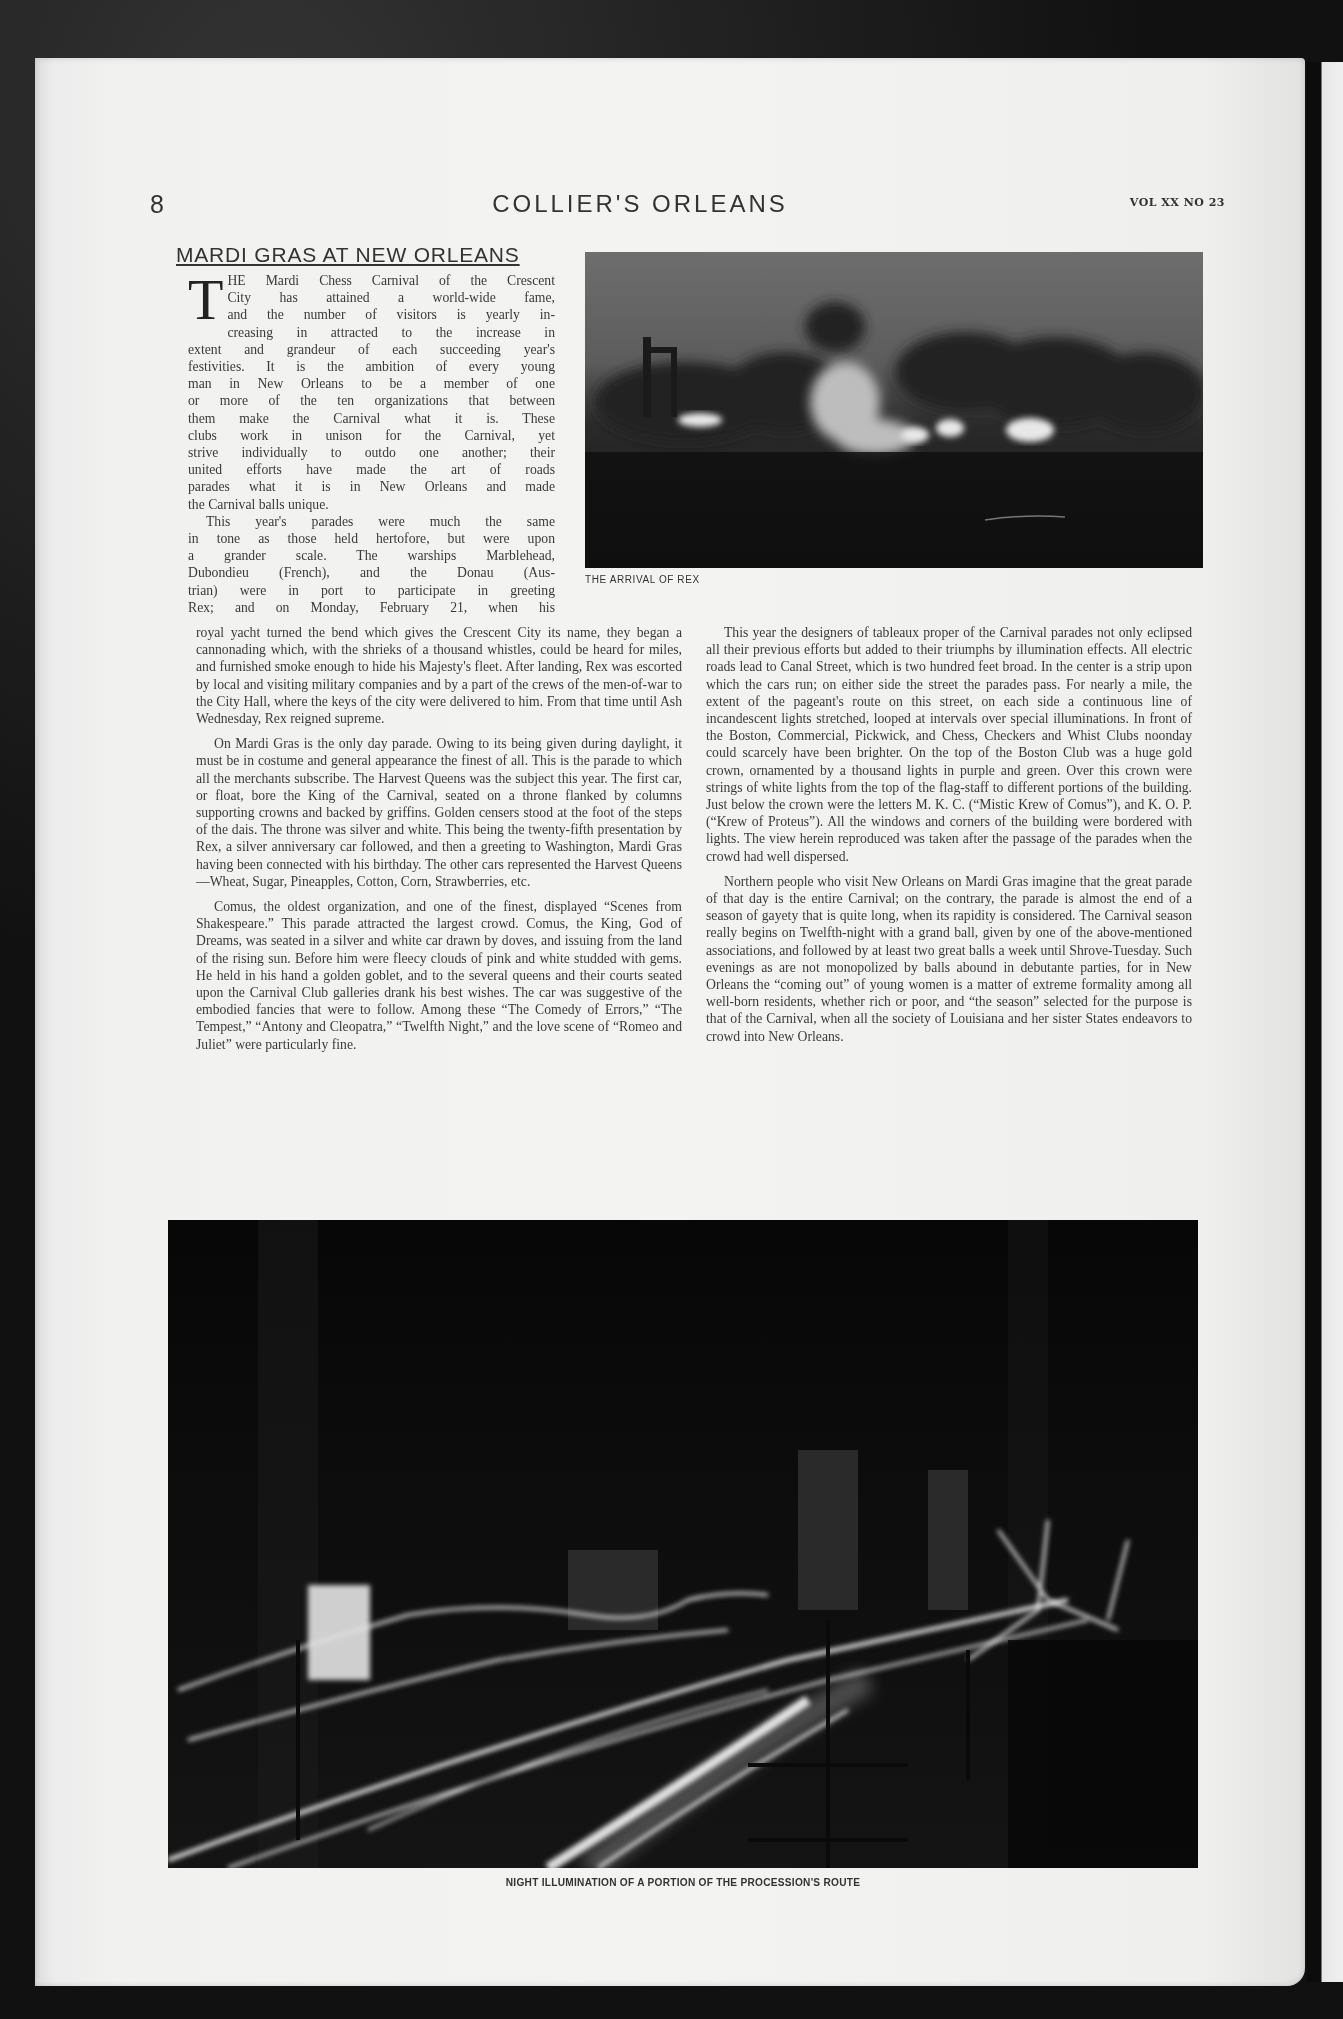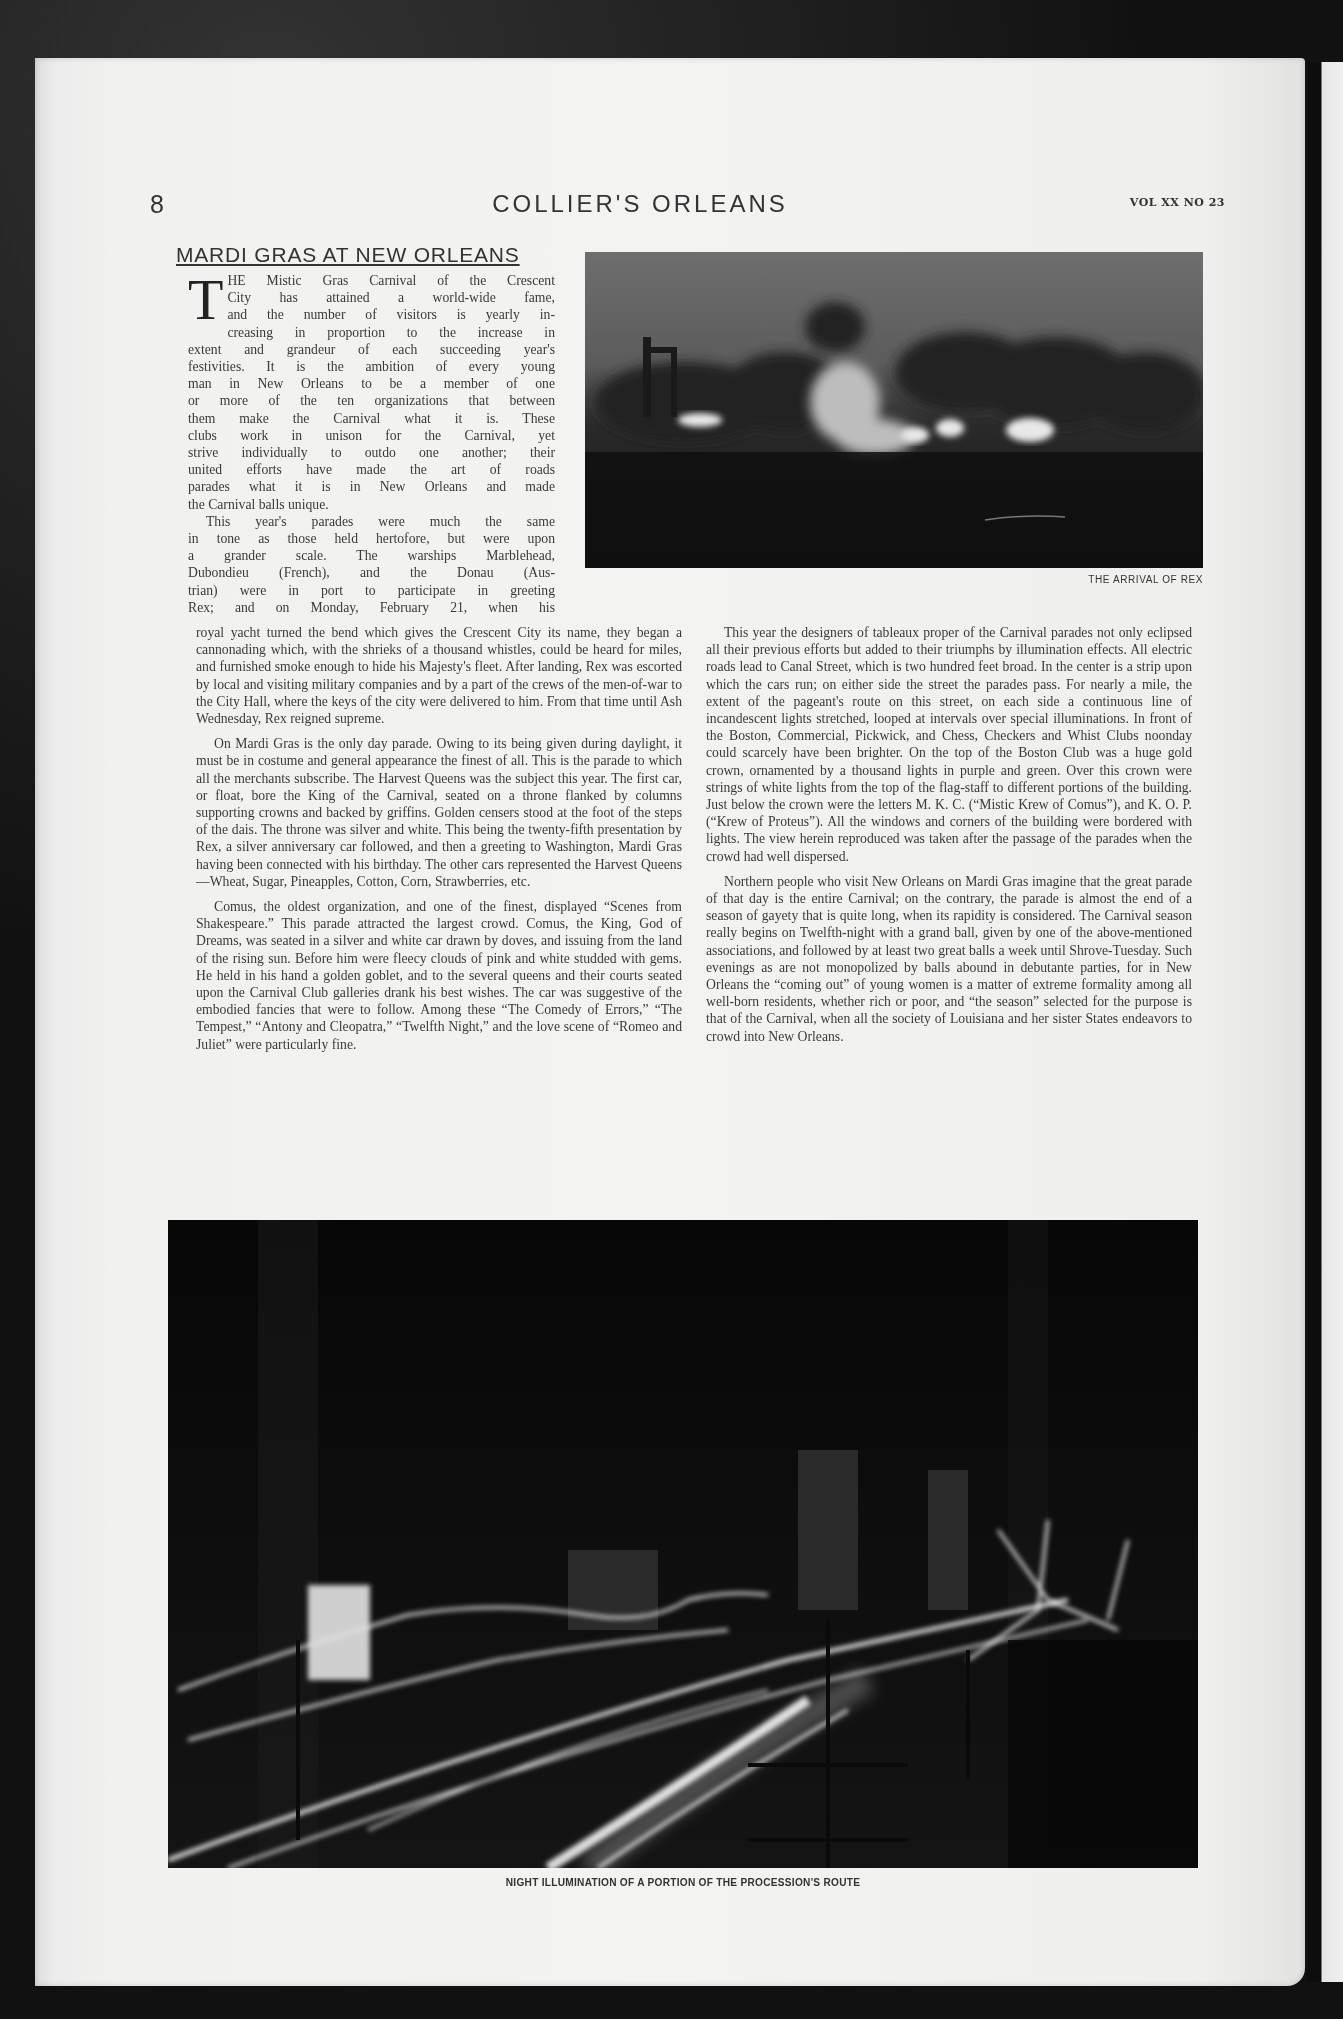--- a/index.html
+++ b/index.html
@@ -48,44 +48,44 @@
   .col-left-bottom { left:188px; top:616px; width:502px; }
   .col-right { left:698px; top:616px; width:502px; }
   .line { display:block; text-align:justify; text-align-last:justify; }
   .line.last { text-align-last:left; }
   .line.indent { text-indent:18px; }
 
   .photo { position:absolute; overflow:hidden; }
   .photo-rex { left:585px; top:252px; width:618px; height:316px; background:#1b1b1b; }
   .photo-night { left:168px; top:1220px; width:1030px; height:648px; background:#080808; }
   .caption { position:absolute; font-family:"Liberation Sans","DejaVu Sans",sans-serif; color:#333; }
-  .caption-rex { left:585px; top:574px; width:618px; text-align:right; font-size:10px; letter-spacing:0.6px; }
+  .caption-rex { left:585px; top:574px; width:618px; text-align:left; font-size:10px; letter-spacing:0.6px; }
   .caption-night { left:168px; top:1876px; width:1030px; text-align:center; font-size:11px; font-weight:bold; letter-spacing:0.3px; transform:scaleX(0.92); }
 </style>
 </head>
 <body>
 
 <div class="scan-bg"></div>
 <div class="page-edge"></div>
 <div class="page"></div>
 
 <div class="runhead">
   <span class="page-number">8</span>
   <span class="mag-title">COLLIER'S ORLEANS</span>
   <span class="vol-label">VOL XX NO 23</span>
 </div>
 
 <div class="headline">MARDI GRAS AT NEW ORLEANS</div>
 
 <div class="col col-left-top">
   <span class="dropcap">T</span>
-  <span class="line">HE Mistic Gras Carnival of the Crescent</span>
+  <span class="line">HE Mardi Chess Carnival of the Crescent</span>
   <span class="line">City has attained a world-wide fame,</span>
   <span class="line">and the number of visitors is yearly in-</span>
-  <span class="line">creasing in proportion to the increase in</span>
+  <span class="line">creasing in attracted to the increase in</span>
   <span class="line">extent and grandeur of each succeeding year's</span>
   <span class="line">festivities. It is the ambition of every young</span>
   <span class="line">man in New Orleans to be a member of one</span>
   <span class="line">or more of the ten organizations that between</span>
   <span class="line">them make the Carnival what it is. These</span>
   <span class="line">clubs work in unison for the Carnival, yet</span>
   <span class="line">strive individually to outdo one another; their</span>
   <span class="line">united efforts have made the art of roads</span>
   <span class="line">parades what it is in New Orleans and made</span>
   <span class="line last">the Carnival balls unique.</span>

